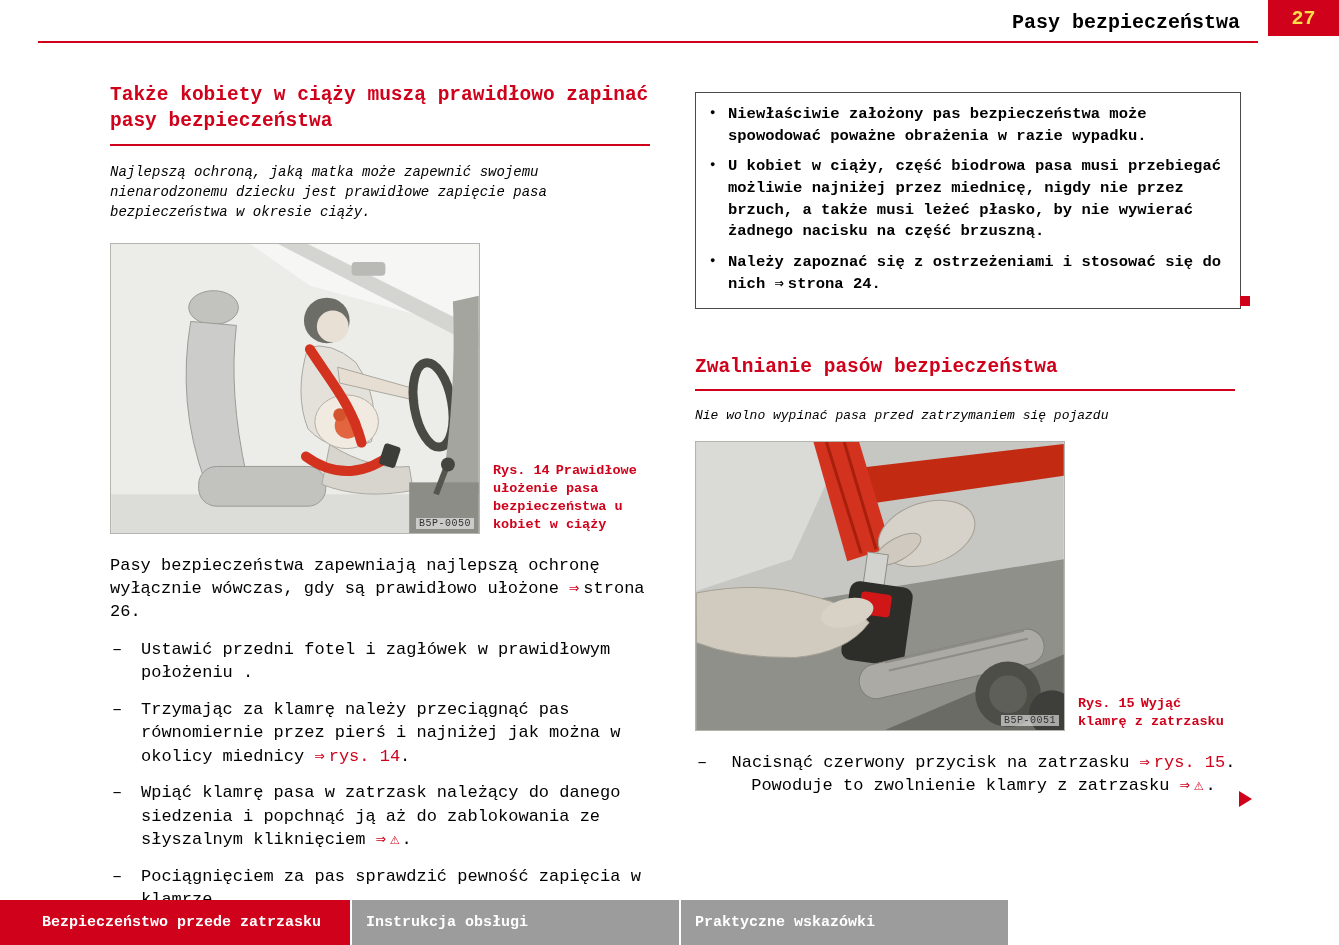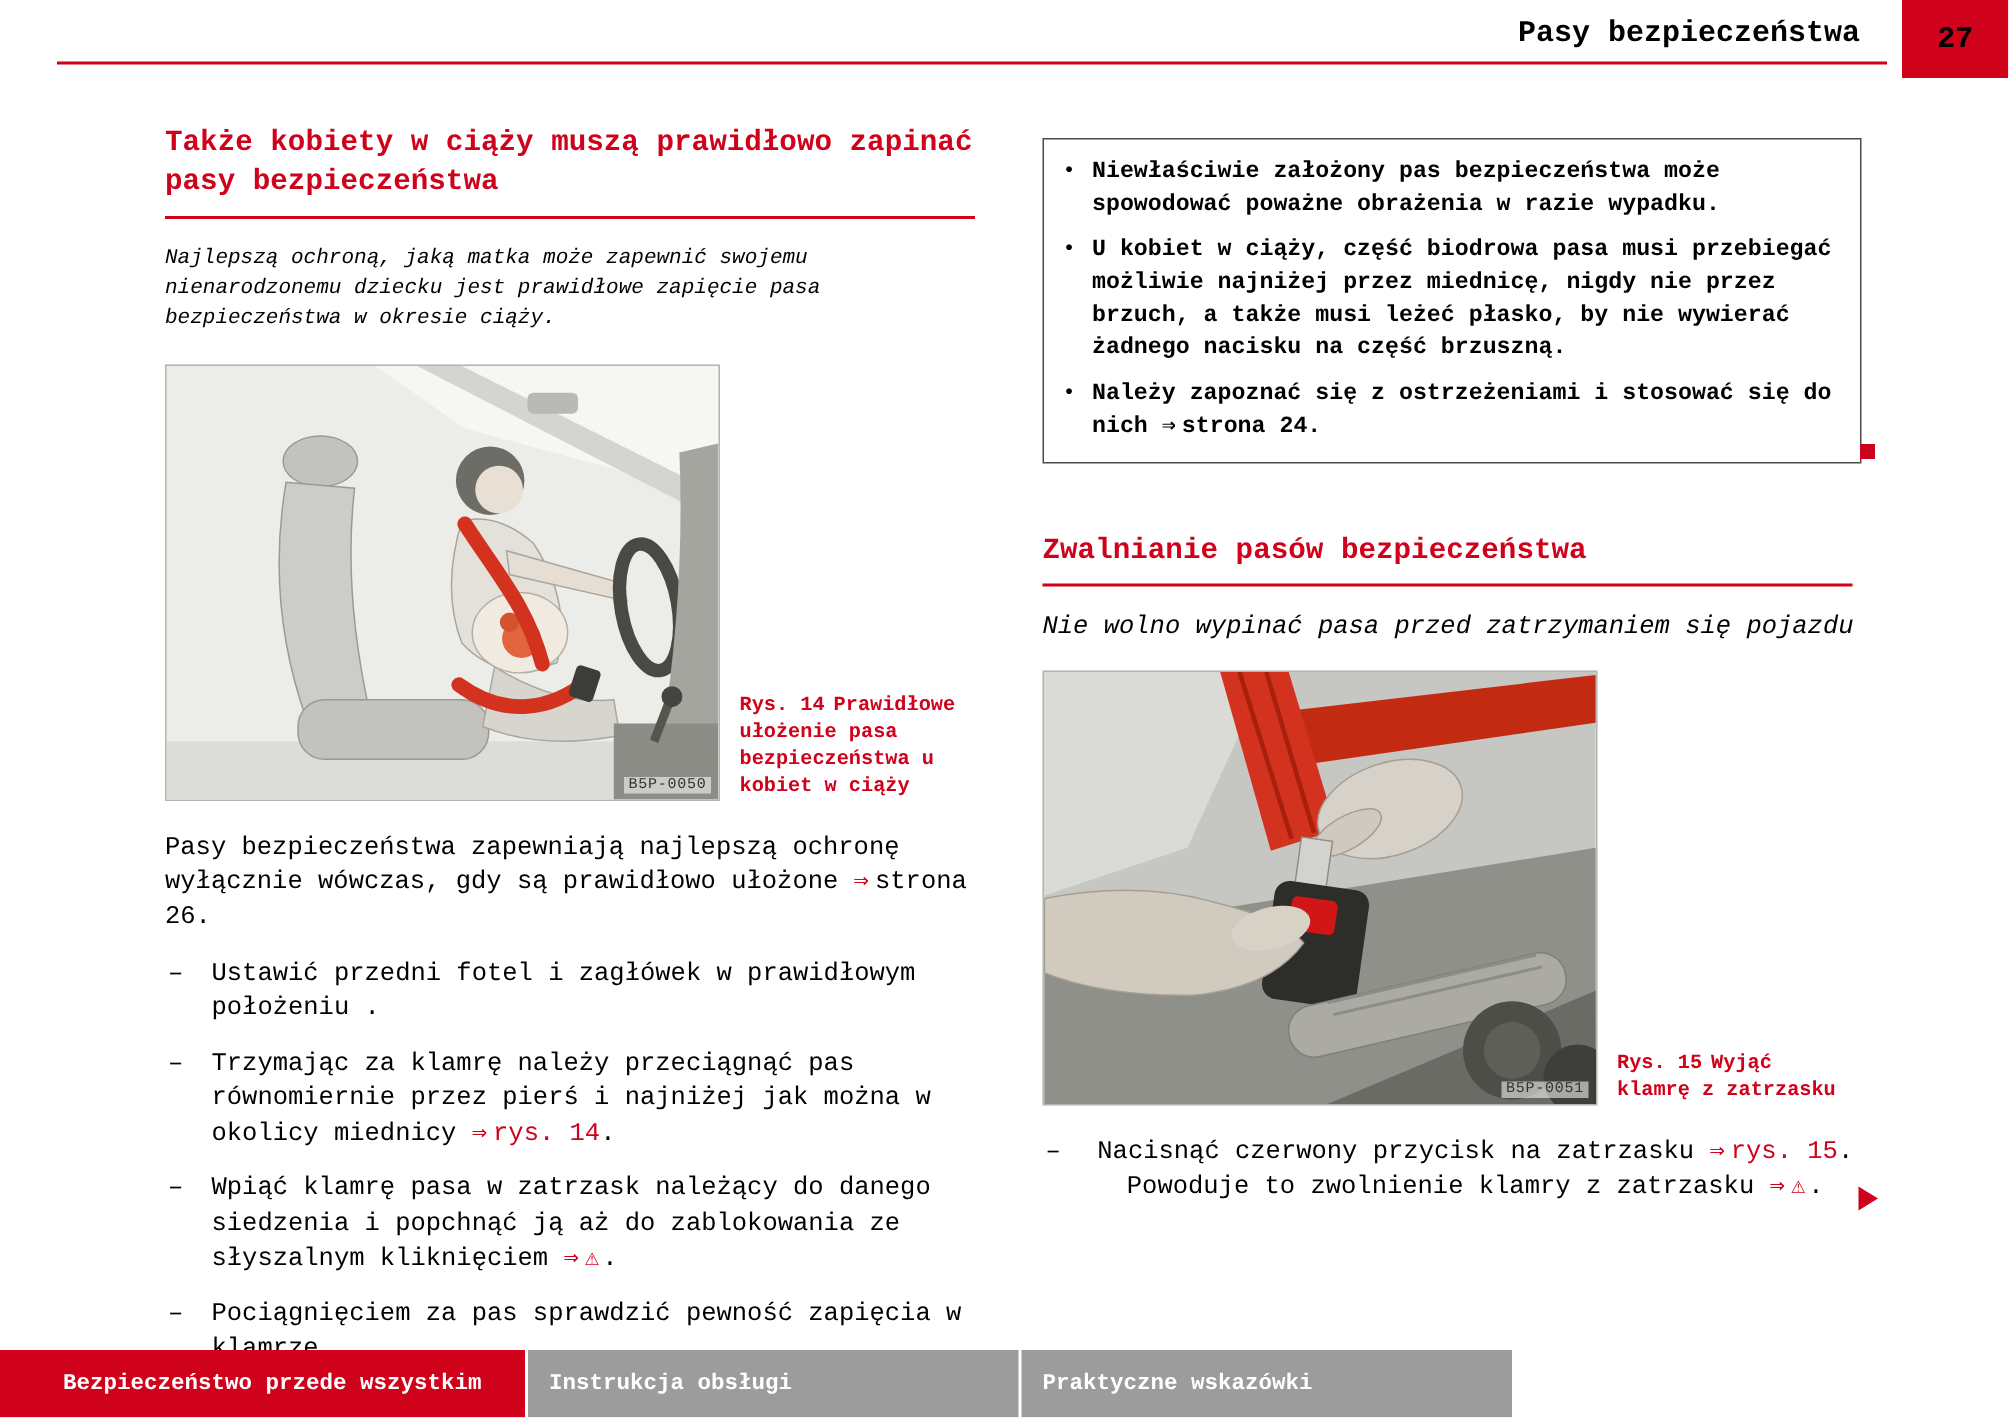--- a/index.html
+++ b/index.html
@@ -6,33 +6,33 @@
   html,body { background:#ffffff; }
   .page {
     position:relative; width:1339px; height:945px; background:#fff;
     font-family:Liberation Mono, monospace; color:#000;
     overflow:hidden;
   }
   :root { --red:#d0011b; --footer-gray:#9c9c9c; }
 
   
   .header-title{position:absolute; top:11px; right:99px; font-size:20px; font-weight:bold;}
-  .page-num{position:absolute; top:0; right:0; width:71px; height:52px; background:var(--red);
-    color:#000000; display:flex; align-items:center; justify-content:center; font-size:20px; font-weight:bold;}
+  .page-num{position:absolute; top:0; right:0; width:71px; height:36px; background:var(--red);
+    color:#fde047; display:flex; align-items:center; justify-content:center; font-size:20px; font-weight:bold;}
   .header-rule{position:absolute; top:41px; left:38px; width:1220px; height:2px; background:var(--red);}
 
   
   .col-left{position:absolute; left:110px; top:82px; width:540px;}
   .col-right{position:absolute; left:695px; top:92px; width:546px;}
 
   h2.section{color:var(--red); font-size:19.5px; line-height:1.35; font-weight:bold;
     padding-bottom:9px; border-bottom:2px solid var(--red); margin-bottom:16px; max-width:540px;}
   .col-left h2.section{max-width:540px;}
   .lead{font-style:italic; font-size:14px; line-height:1.45; margin-bottom:20px;}
-  .lead-right{font-style:italic; font-size:17px; line-height:1.4; margin-bottom:16px;}
+  .lead-right{font-style:italic; font-size:13px; line-height:1.4; margin-bottom:16px;}
 
   .fig-row{display:flex; margin-bottom:20px;}
   .figure{position:relative; width:370px; border:1px solid #b5b5b0; background:#ecece9; flex:0 0 auto;}
   .fig14{height:291px;}
   .fig15{height:290px;}
   .figure svg{display:block; width:100%; height:100%;}
   .fig-code{position:absolute; right:5px; bottom:4px; font-size:10px; color:#333;
     background:rgba(255,255,255,.55); padding:0 3px; letter-spacing:.5px;}
   .fig-caption{width:158px; margin-left:13px; align-self:flex-end; color:var(--red);
     font-weight:bold; font-size:13.5px; line-height:1.32;}
@@ -206,21 +206,21 @@
     <p class="step-single">
       <span>Nacisnąć czerwony przycisk na zatrzasku </span><span class="arrow">⇒</span><span class="ref-red">rys. 15</span><span>. Powoduje to zwolnienie klamry z zatrzasku </span><span class="arrow">⇒</span><span class="warn-glyph">⚠</span><span>.</span>
     </p>
   </div>
 
   <div class="end-marker"></div>
   <div class="cont-marker"></div>
 
   <div class="footer">
     <div class="ftab ftab-red">
-      <span>Bezpieczeństwo przede wszystkim</span>
+      <span>Bezpieczeństwo przede zatrzasku</span>
     </div>
     <div class="ftab ftab-2">
       <span>Instrukcja obsługi</span>
     </div>
     <div class="ftab ftab-3">
       <span>Praktyczne wskazówki</span>
     </div>
   </div>
 
 </div>

